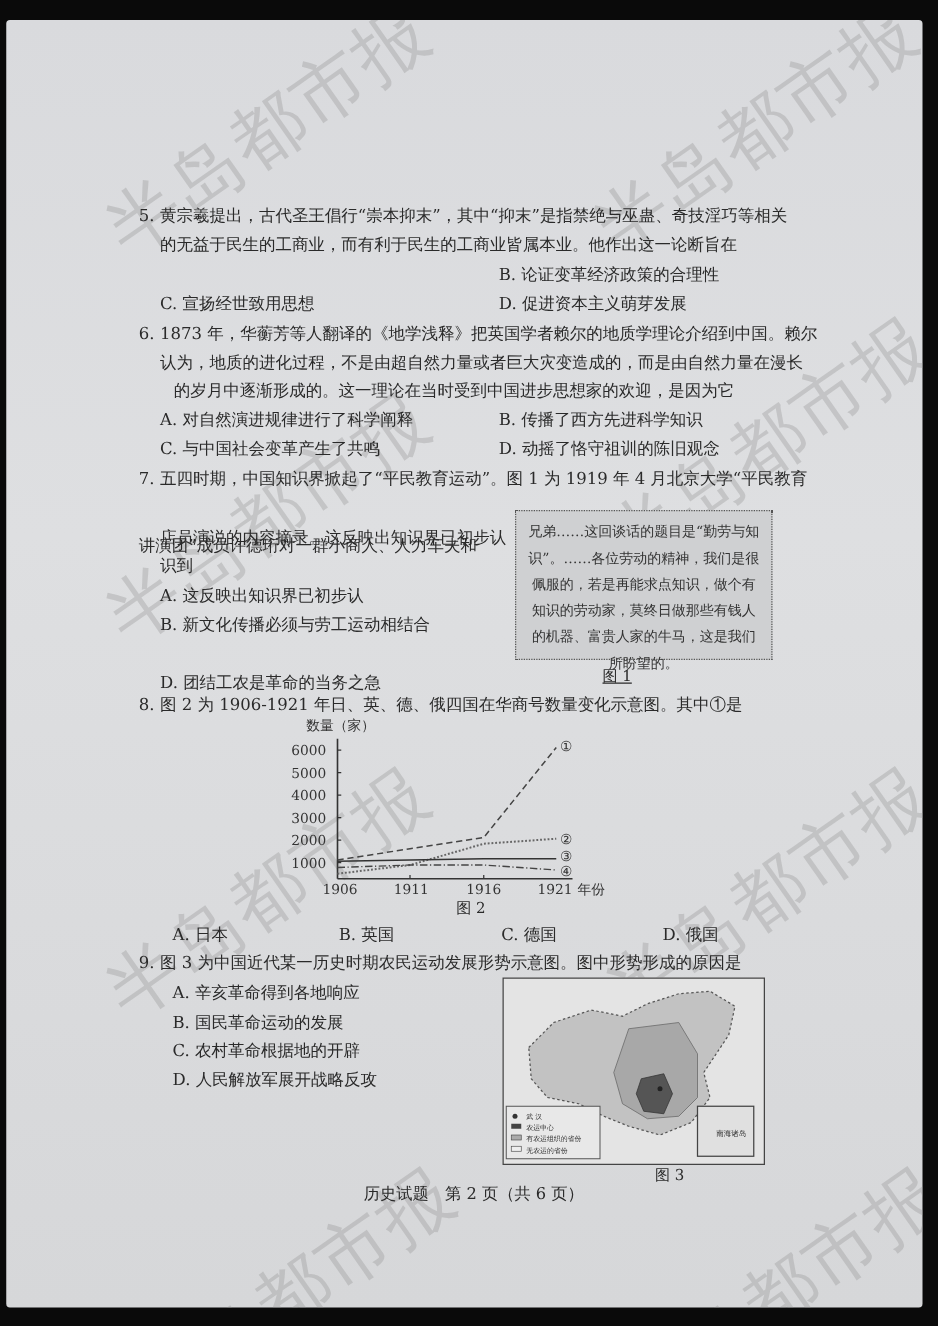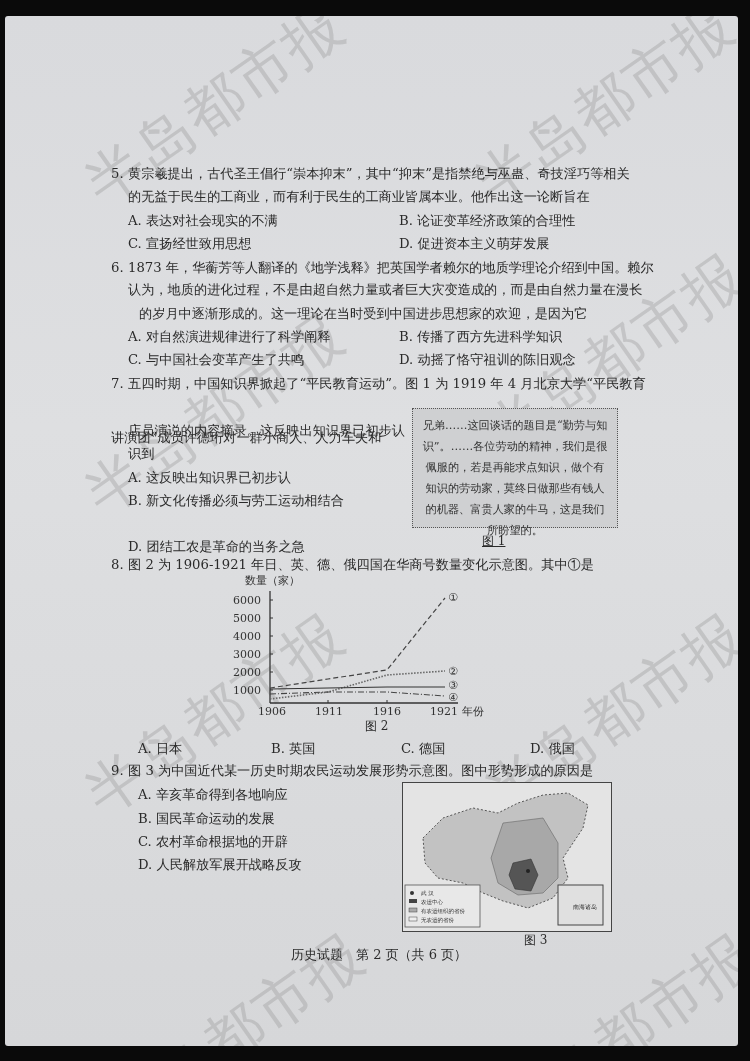--- a/index.html
+++ b/index.html
@@ -27,21 +27,20 @@
   <div class="wm" style="left:60px;top:660px;">半岛都市报</div>
   <div class="wm" style="left:460px;top:660px;">半岛都市报</div>
   <div class="wm" style="left:80px;top:980px;">半岛都市报</div>
   <div class="wm" style="left:470px;top:980px;">半岛都市报</div>
 
   <div class="content">
 
     <div class="line" style="left:106px;top:147px;">5.</div>
     <div class="line" style="left:123px;top:147px;">黄宗羲提出，古代圣王倡行“崇本抑末”，其中“抑末”是指禁绝与巫蛊、奇技淫巧等相关</div>
     <div class="line" style="left:123px;top:170px;">的无益于民生的工商业，而有利于民生的工商业皆属本业。他作出这一论断旨在</div>
-    <div class="opt" style="left:123px;top:194px;"><span>A.</span> <span>表达对社会现实的不满</span></div>
     <div class="opt" style="left:394px;top:194px;"><span>B.</span> <span>论证变革经济政策的合理性</span></div>
     <div class="opt" style="left:123px;top:217px;"><span>C.</span> <span>宣扬经世致用思想</span></div>
     <div class="opt" style="left:394px;top:217px;"><span>D.</span> <span>促进资本主义萌芽发展</span></div>
 
     <div class="line" style="left:106px;top:241px;">6.</div>
     <div class="line" style="left:123px;top:241px;">1873 年，华蘅芳等人翻译的《地学浅释》把英国学者赖尔的地质学理论介绍到中国。赖尔</div>
     <div class="line" style="left:123px;top:264px;font-family:Liberation Mono, monospace;">认为，地质的进化过程，不是由超自然力量或者巨大灾变造成的，而是由自然力量在漫长</div>
     <div class="line" style="left:123px;top:287px;margin-left:11px;">的岁月中逐渐形成的。这一理论在当时受到中国进步思想家的欢迎，是因为它</div>
     <div class="opt" style="left:123px;top:310px;"><span>A.</span> <span>对自然演进规律进行了科学阐释</span></div>
     <div class="opt" style="left:394px;top:310px;"><span>B.</span> <span>传播了西方先进科学知识</span></div>

